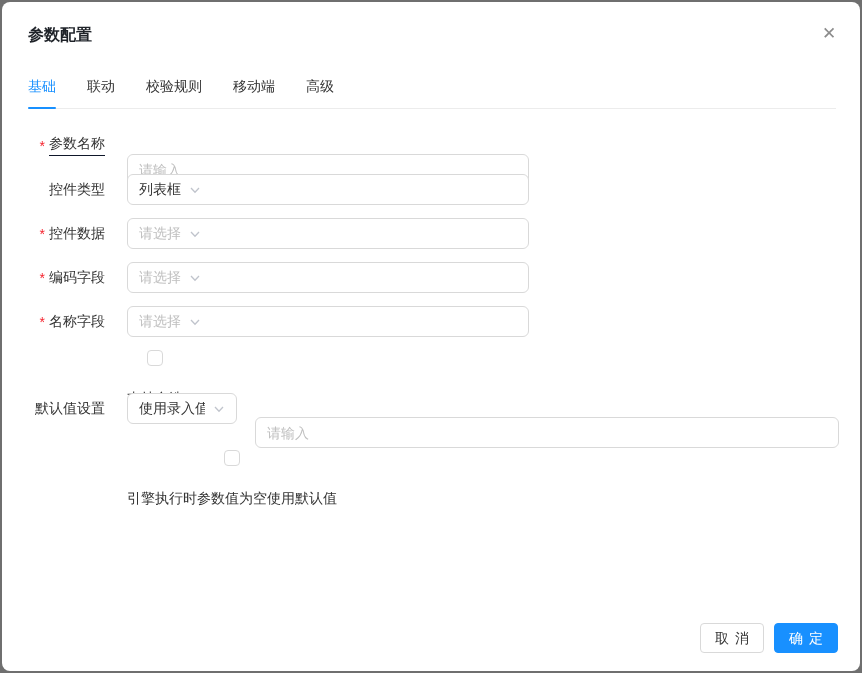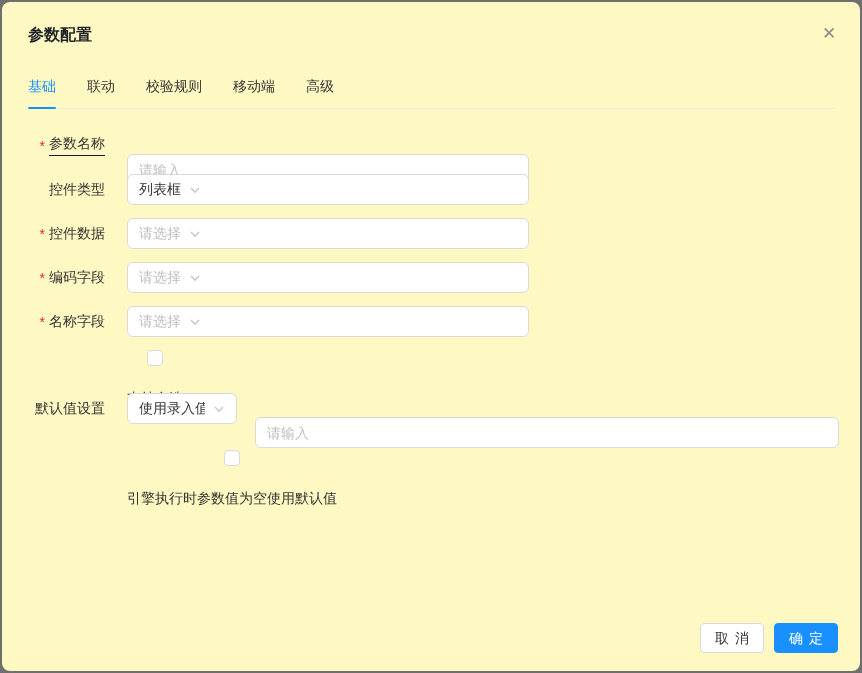--- a/index.html
+++ b/index.html
@@ -7,21 +7,21 @@
   body {
     font-family: "Liberation Sans", "DejaVu Sans", sans-serif;
     background: #6f6f6f;
     position: relative;
     overflow: hidden;
   }
   .screen { position: absolute; inset: 0; background: #6f6f6f; }
   .dialog {
     position: absolute;
     inset: 2px;
-    background: #fef9c3;
+    background: #ffffff;
     border-radius: 8px;
     overflow: hidden;
   }
   
   .dialog-header { padding: 23px 24px 0 26px; position: relative; }
   .dialog-title { font-size: 16px; font-weight: 700; color: #1f2329; line-height: 20px; }
   .close-btn {
     position: absolute; top: 20px; right: 20px;
     width: 22px; height: 22px;
     background: none; border: none; cursor: pointer;

